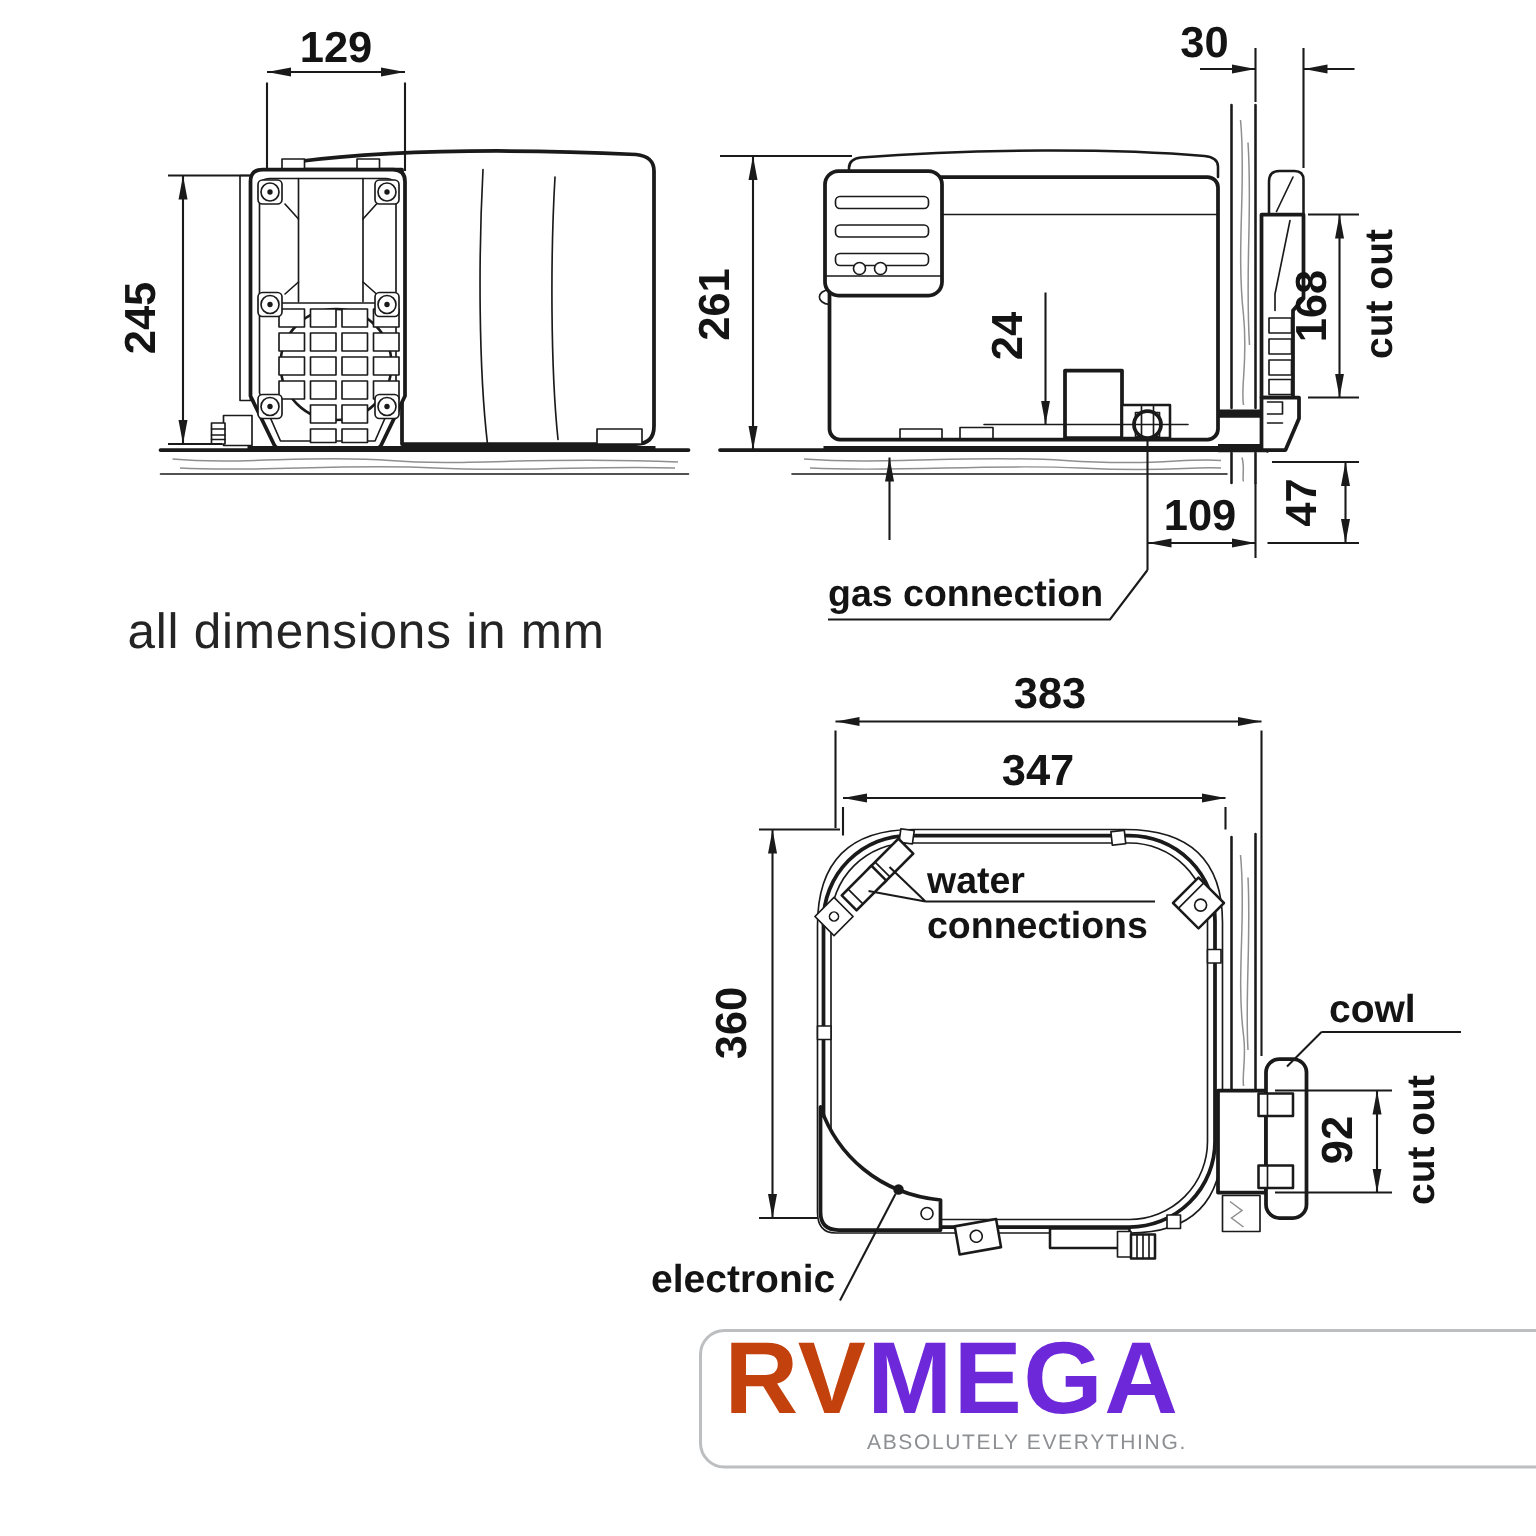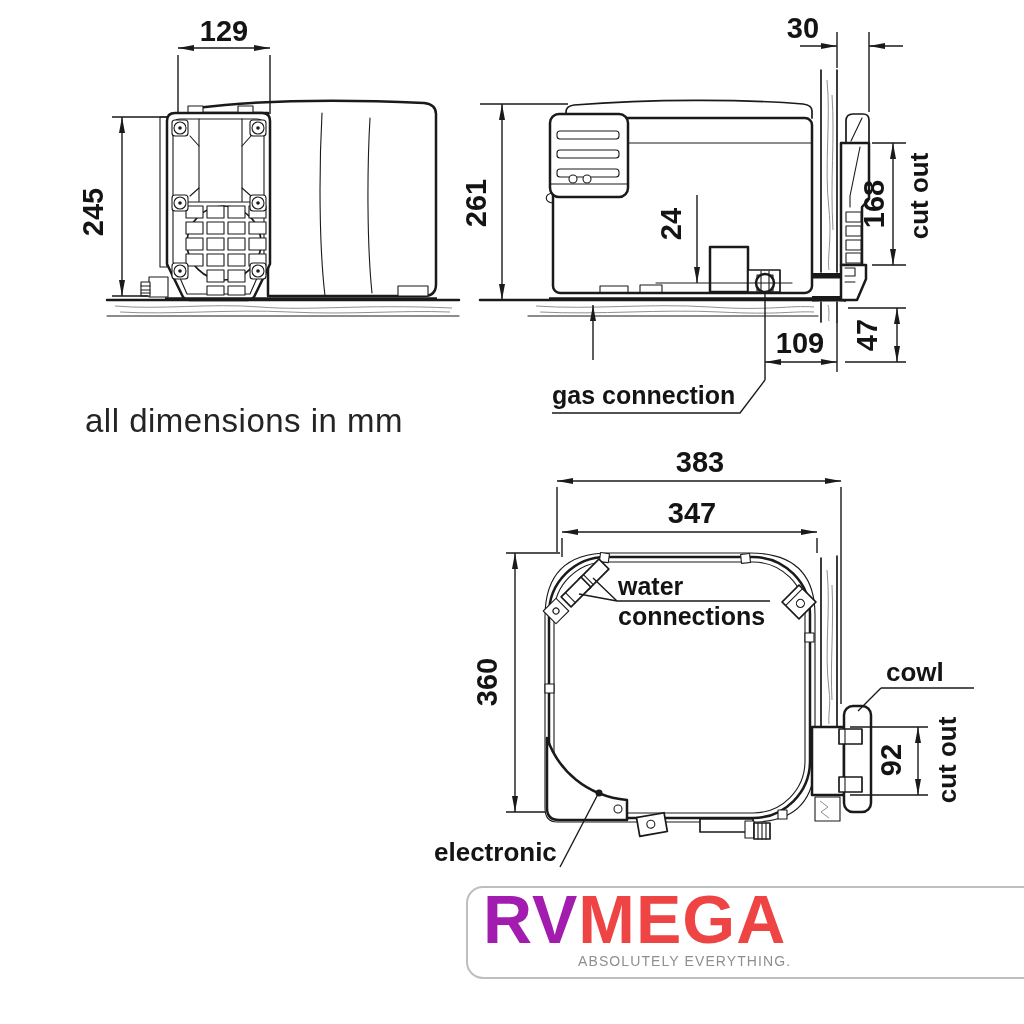--- a/index.html
+++ b/index.html
@@ -333,16 +333,16 @@
       <text class="lbl2" x="956" y="760" text-anchor="middle" transform="rotate(-90,956,760)">cut out</text>
     </g>
     <g>
       <text class="lbl2" x="434" y="861">electronic</text>
       <path class="dim" d="M560,867 L597,796"></path>
     </g>
   </g>
 </svg>
 
   <div class="logo">
-    <div class="brand"><span style="color: #a21caf;">RV</span><span style="color: #ef4444;">MEGA</span></div>
+    <div class="brand"><span style="color: #c2410c;">RV</span><span style="color: #6d28d9;">MEGA</span></div>
     <div class="tagline" style="color: rgb(141, 143, 146);">ABSOLUTELY EVERYTHING.</div>
   </div>
 </div>
 
 </body></html>

